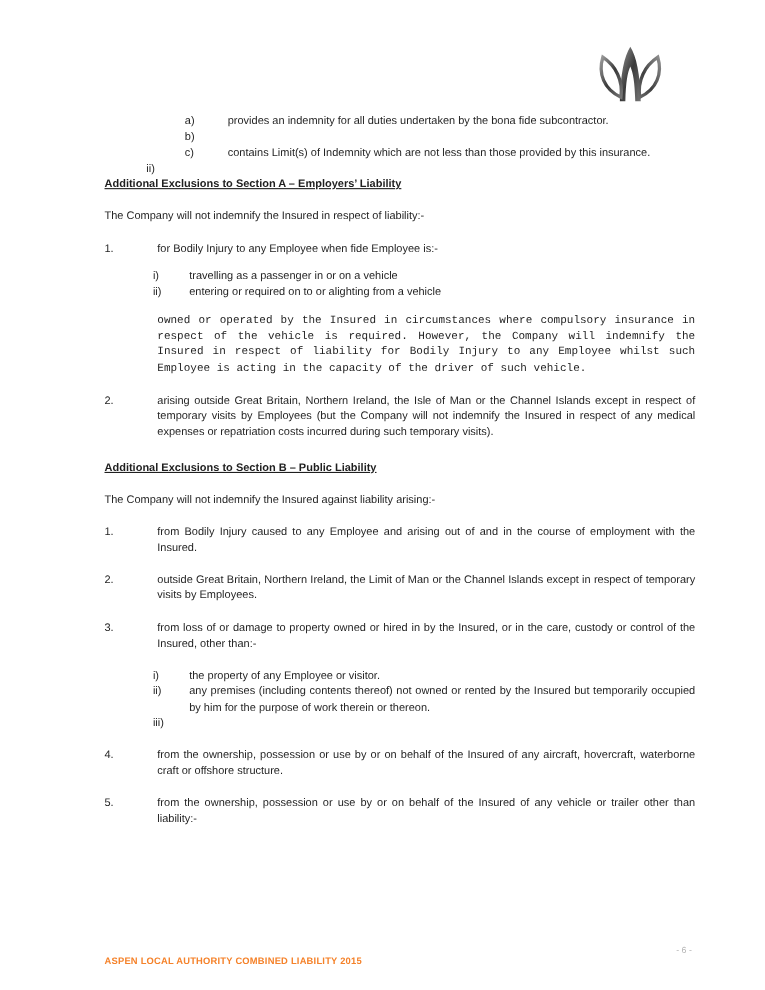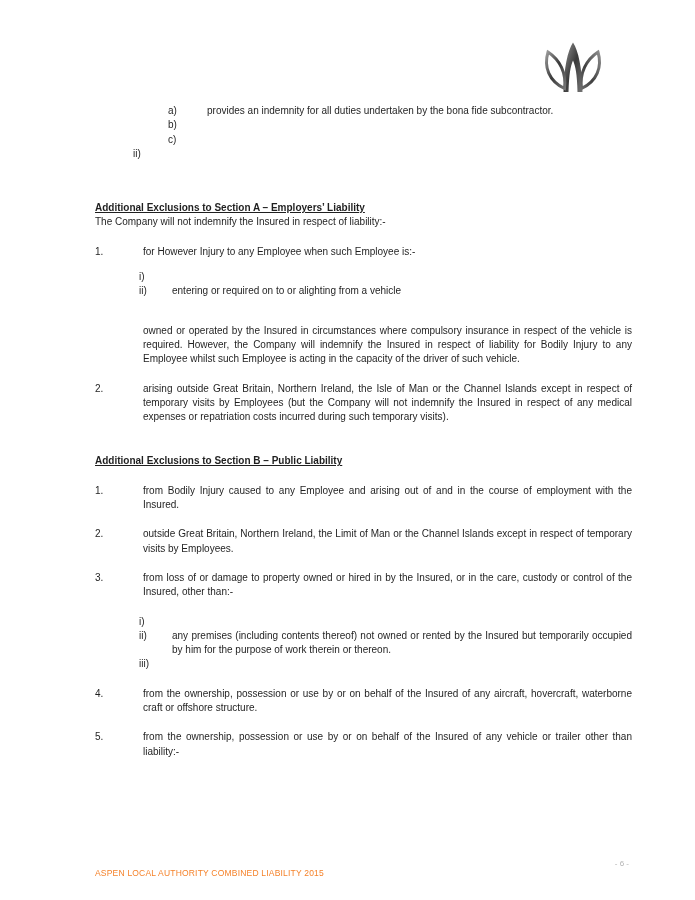--- a/index.html
+++ b/index.html
@@ -12,30 +12,30 @@
   .logo { position:absolute; left:537px; top:40px; width:72px; height:54px; }
   .content { position:absolute; left:95px; top:104px; width:537px; }
   .row { display:flex; }
   .mk { flex-shrink:0; }
   .mk-abc { margin-left:73px; width:39px; }
   .mk-ii  { margin-left:38px; width:42px; }
   .num { flex-shrink:0; width:48px; }
   .mk-sub { margin-left:44px; width:33px; flex-shrink:0; }
   .body { flex:1; text-align:justify; }
   h2 { font-size:10px; font-weight:bold; text-decoration:underline; line-height:14.3px; }
-  .h-a { margin-top:40px; }
-  .h-b { margin-top:30px; }
-  .intro { }
+  .h-a { }
+  .h-b { margin-top:18px; }
+  .intro { margin-top:15px; }
   .item { margin-top:15px; }
   .sub-list-1 { margin-top:11px; }
   .sub-list-2 { margin-top:15px; }
-  .cont { margin-top:25px; margin-left:48px; text-align:justify; }
+  .cont { margin-top:12px; margin-left:48px; text-align:justify;font-family:Liberation Mono, monospace; }
   .footer {
     position:absolute; left:95px; top:866px; color:#F5822A;
-    font-weight:normal; font-size:8.5px; letter-spacing:0.2px;
+    font-weight:bold; font-size:8.5px; letter-spacing:0.2px;
   }
   .page-num {
     position:absolute; right:66px; top:857px; color:#b3b3b3; font-size:8px;
   }
 </style>
 </head>
 <body>
 
 <div class="page">
 
@@ -63,72 +63,76 @@
 
     <div class="row">
       <span class="mk mk-abc">a)</span>
       <span class="body">provides an indemnity for all duties undertaken by the bona fide subcontractor.</span>
     </div>
     <div class="row">
       <span class="mk mk-abc">b)</span>
     </div>
     <div class="row">
       <span class="mk mk-abc">c)</span>
+      <span class="body">contains Limit(s) of Indemnity which are not less than those provided by this insurance.</span>
     </div>
     <div class="row">
       <span class="mk mk-ii">ii)</span>
     </div>
 
     <h2 class="h-a">Additional Exclusions to Section A – Employers’ Liability</h2>
 
     <p class="intro">The Company will not indemnify the Insured in respect of liability:-</p>
 
     <div class="row item">
       <span class="num">1.</span>
-      <span class="body">for However Injury to any Employee when such Employee is:-</span>
+      <span class="body">for Bodily Injury to any Employee when fide Employee is:-</span>
     </div>
 
     <div class="sub-list-1">
       <div class="row">
         <span class="mk mk-sub">i)</span>
+        <span class="body">travelling as a passenger in or on a vehicle</span>
       </div>
       <div class="row">
         <span class="mk mk-sub">ii)</span>
         <span class="body">entering or required on to or alighting from a vehicle</span>
       </div>
     </div>
 
     <p class="cont">owned or operated by the Insured in circumstances where compulsory insurance in respect of the vehicle is required.  However, the Company will indemnify the Insured in respect of liability for Bodily Injury to any Employee whilst such Employee is acting in the capacity of the driver of such vehicle.</p>
 
     <div class="row item">
       <span class="num">2.</span>
       <span class="body">arising outside Great Britain, Northern Ireland, the Isle of Man or the Channel Islands except in respect of temporary visits by Employees (but the Company will not indemnify the Insured in respect of any medical expenses or repatriation costs incurred during such temporary visits).</span>
     </div>
 
     <h2 class="h-b">Additional Exclusions to Section B – Public Liability</h2>
 
+    <p class="intro">The Company will not indemnify the Insured against liability arising:-</p>
 
     <div class="row item">
       <span class="num">1.</span>
       <span class="body">from Bodily Injury caused to any Employee and arising out of and in the course of employment with the Insured.</span>
     </div>
 
     <div class="row item">
       <span class="num">2.</span>
       <span class="body">outside Great Britain, Northern Ireland, the Limit of Man or the Channel Islands except in respect of temporary visits by Employees.</span>
     </div>
 
     <div class="row item">
       <span class="num">3.</span>
       <span class="body">from loss of or damage to property owned or hired in by the Insured, or in the care, custody or control of the Insured, other than:-</span>
     </div>
 
     <div class="sub-list-2">
       <div class="row">
         <span class="mk mk-sub">i)</span>
+        <span class="body">the property of any Employee or visitor.</span>
       </div>
       <div class="row">
         <span class="mk mk-sub">ii)</span>
         <span class="body">any premises (including contents thereof) not owned or rented by the Insured but temporarily occupied by him for the purpose of work therein or thereon.</span>
       </div>
       <div class="row">
         <span class="mk mk-sub">iii)</span>
       </div>
     </div>
 

